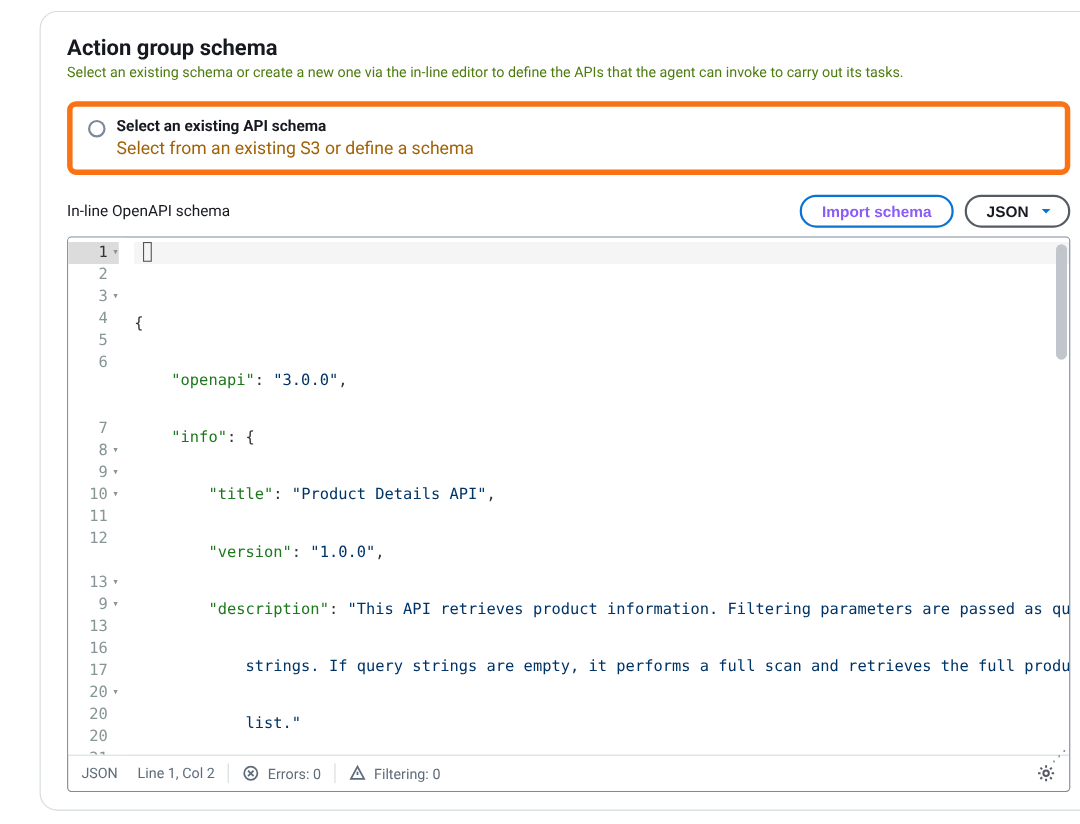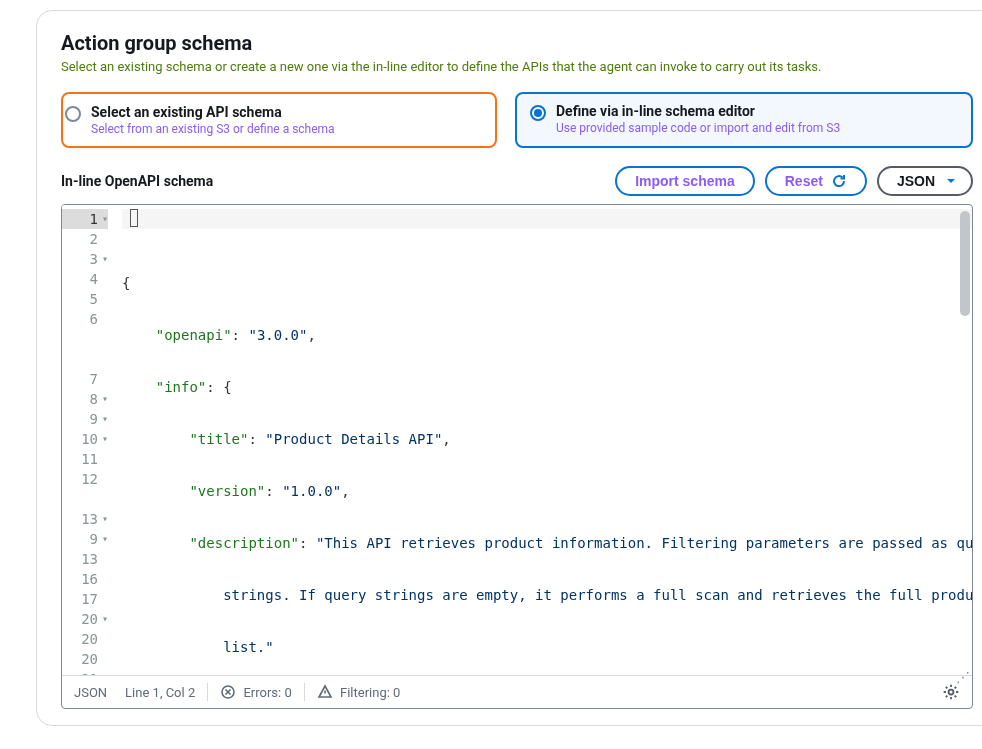--- a/index.html
+++ b/index.html
@@ -1,29 +1,29 @@
 <!DOCTYPE html>
 <html><head>
 <meta charset="utf-8">
 <style>
 * { box-sizing: border-box; margin: 0; padding: 0; }
 body { font-family: -apple-system, BlinkMacSystemFont, "Segoe UI", Roboto, "Helvetica Neue", Arial, sans-serif; background: #fff; padding: 10px; color: #16191f; }
 .panel { border: 1px solid #d5dbdb; border-radius: 16px; padding: 20px 24px 16px; width: 962px; margin-left: 26px; }
 .title { font-size: 20px; font-weight: 700; margin-bottom: 4px; }
 .subtitle { font-size: 13px; color: #4d7c0f; margin-bottom: 18px; }
 .radio-row { display: flex; gap: 18px; margin-bottom: 18px; }
-.radio-card { flex: 1; border: 2px solid #f97316; border-radius: 8px; padding: 10px 2px; display: flex; align-items: flex-start; gap: 10px; cursor: pointer; }
+.radio-card { flex: 1; border: 5px solid #f97316; border-radius: 8px; padding: 10px 14px; display: flex; align-items: flex-start; gap: 10px; cursor: pointer; }
 .radio-card.selected { border: 2px solid #0972d3; background: #f2f8fd; padding: 9px 13px; }
 .radio-outer { width: 16px; height: 16px; border: 2px solid #7d8998; border-radius: 50%; margin-top: 2px; flex-shrink: 0; display: flex; align-items: center; justify-content: center; }
 .radio-card.selected .radio-outer { border-color: #0972d3; }
 .radio-inner { width: 8px; height: 8px; background: #0972d3; border-radius: 50%; }
 .radio-label { font-weight: 700; font-size: 14px; }
-.radio-sub { font-size: 12px; color: #8b5cf6; margin-top: 2px; }
+.radio-sub { font-size: 16px; color: #a16207; margin-top: 2px; }
 .section-header { display: flex; align-items: center; margin-bottom: 8px; }
-.section-title { font-weight: 700; font-size: 14px; }
+.section-title { font-weight: 400; font-size: 14px; }
 .spacer { flex: 1; }
 .btn { border: 2px solid #0972d3; color: #8b5cf6; background: #fff; border-radius: 20px; padding: 5px 18px; font-weight: 700; font-size: 14px; cursor: pointer; display: inline-flex; align-items: center; gap: 8px; }
 .btn.dropdown { border-color: #545b64; color: #16191f; padding: 5px 12px 5px 18px; }
 .btn + .btn { margin-left: 10px; }
 .editor { border: 1px solid #7d8998; border-radius: 4px; overflow: hidden; position: relative; }
 .editor-body { display: flex; font-family: ui-monospace, SFMono-Regular, Menlo, Monaco, Consolas, monospace; font-size: 14px; height: 470px; overflow: hidden; position: relative; }
 .gutter { background: #fff; color: #879596; text-align: right; padding: 4px 6px 4px 0; user-select: none; min-width: 52px; }
 .gutter .ln { height: 20px; line-height: 20px; padding-right: 10px; position: relative; }
 .gutter .ln.active { background: #dcdcdc; color: #333; font-weight: 400; }
 .gutter .fold::after { content: "▾"; position: absolute; right: 0; top: 0; font-size: 10px; color: #879596; }
@@ -52,45 +52,27 @@
   <div class="subtitle">Select an existing schema or create a new one via the in-line editor to define the APIs that the agent can invoke to carry out its tasks.</div>
 
   <div class="radio-row">
     <div class="radio-card">
       <div class="radio-outer"></div>
       <div>
         <div class="radio-label">Select an existing API schema</div>
         <div class="radio-sub">Select from an existing S3 or define a schema</div>
       </div>
     </div>
-    <div class="radio-card selected">
-      <div class="radio-outer">
-          <div class="radio-inner"></div>
-        </div>
-      <div>
-        <div class="radio-label">Define via in-line schema editor</div>
-        <div class="radio-sub">Use provided sample code or import and edit from S3</div>
-      </div>
-    </div>
   </div>
 
   <div class="section-header">
     <div class="section-title">In-line OpenAPI schema</div>
     <div class="spacer"></div>
     <button class="btn">
       <span>Import schema</span>
-    </button>
-    <button class="btn">
-      <span>Reset</span>
-      <span class="icon">
-        <svg viewBox="0 0 16 16" fill="none" stroke="#0972d3" stroke-width="2">
-            <path d="M13 8a5 5 0 1 1-1.5-3.5"></path>
-            <path d="M13 2v3.5H9.5"></path>
-          </svg>
-      </span>
     </button>
     <button class="btn dropdown">
       <span>JSON</span>
       <span class="icon">
         <svg viewBox="0 0 16 16" fill="#0972d3">
             <path d="M4 6l4 4 4-4z"></path>
           </svg>
       </span>
     </button>
   </div>

